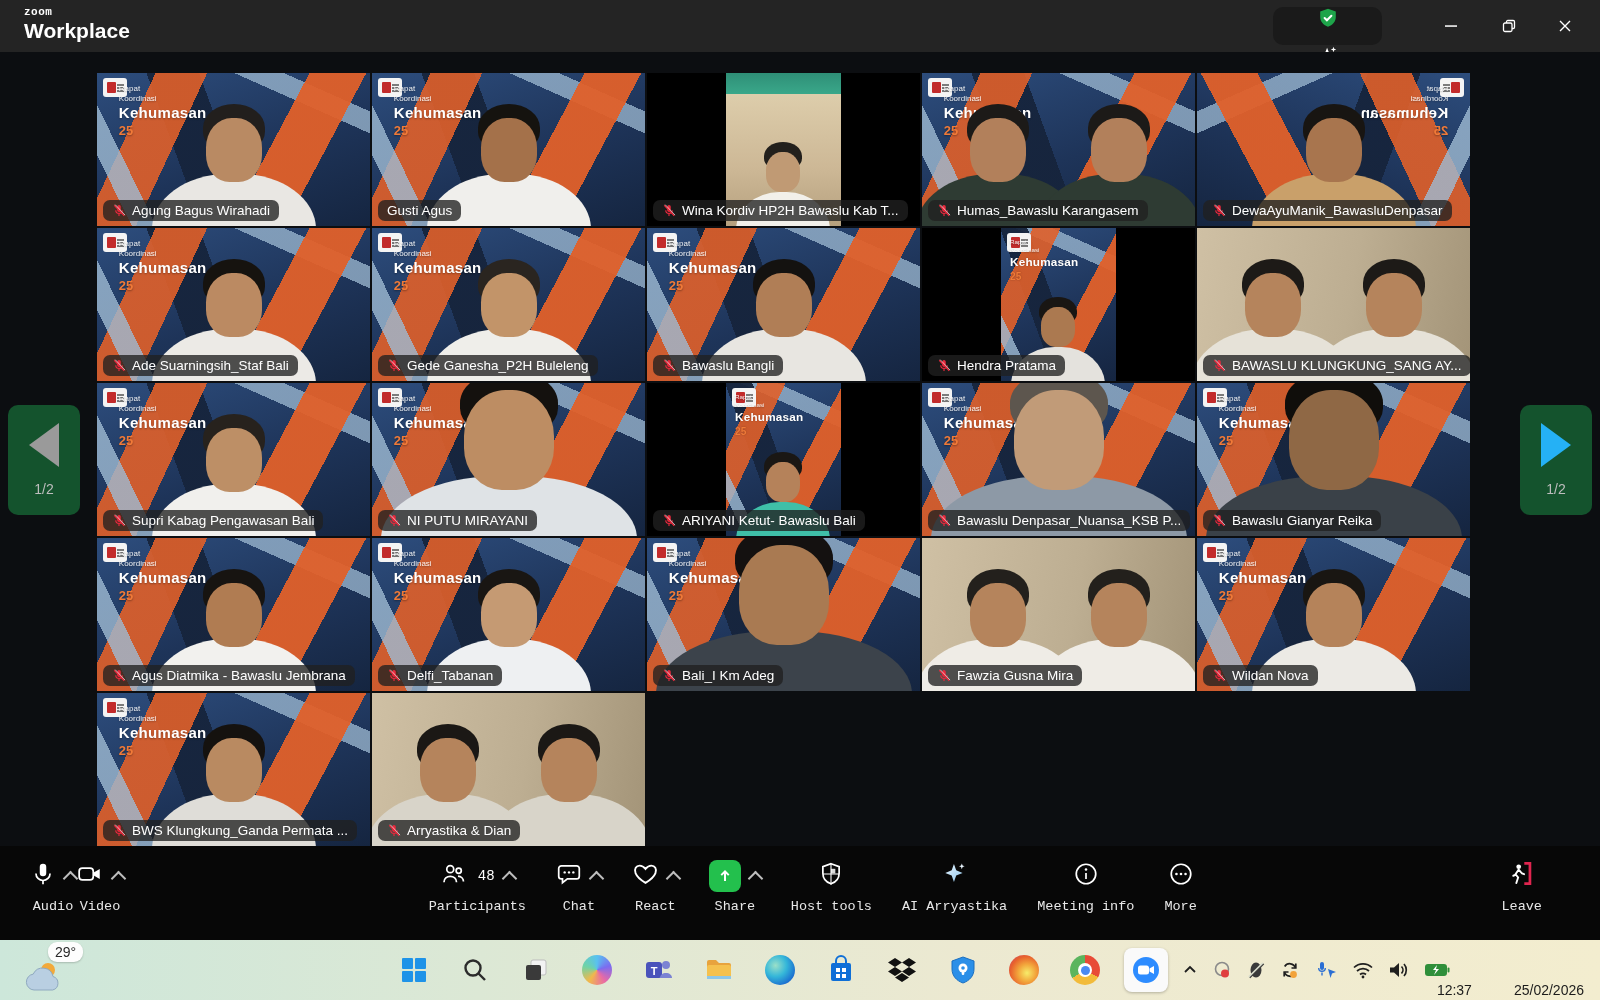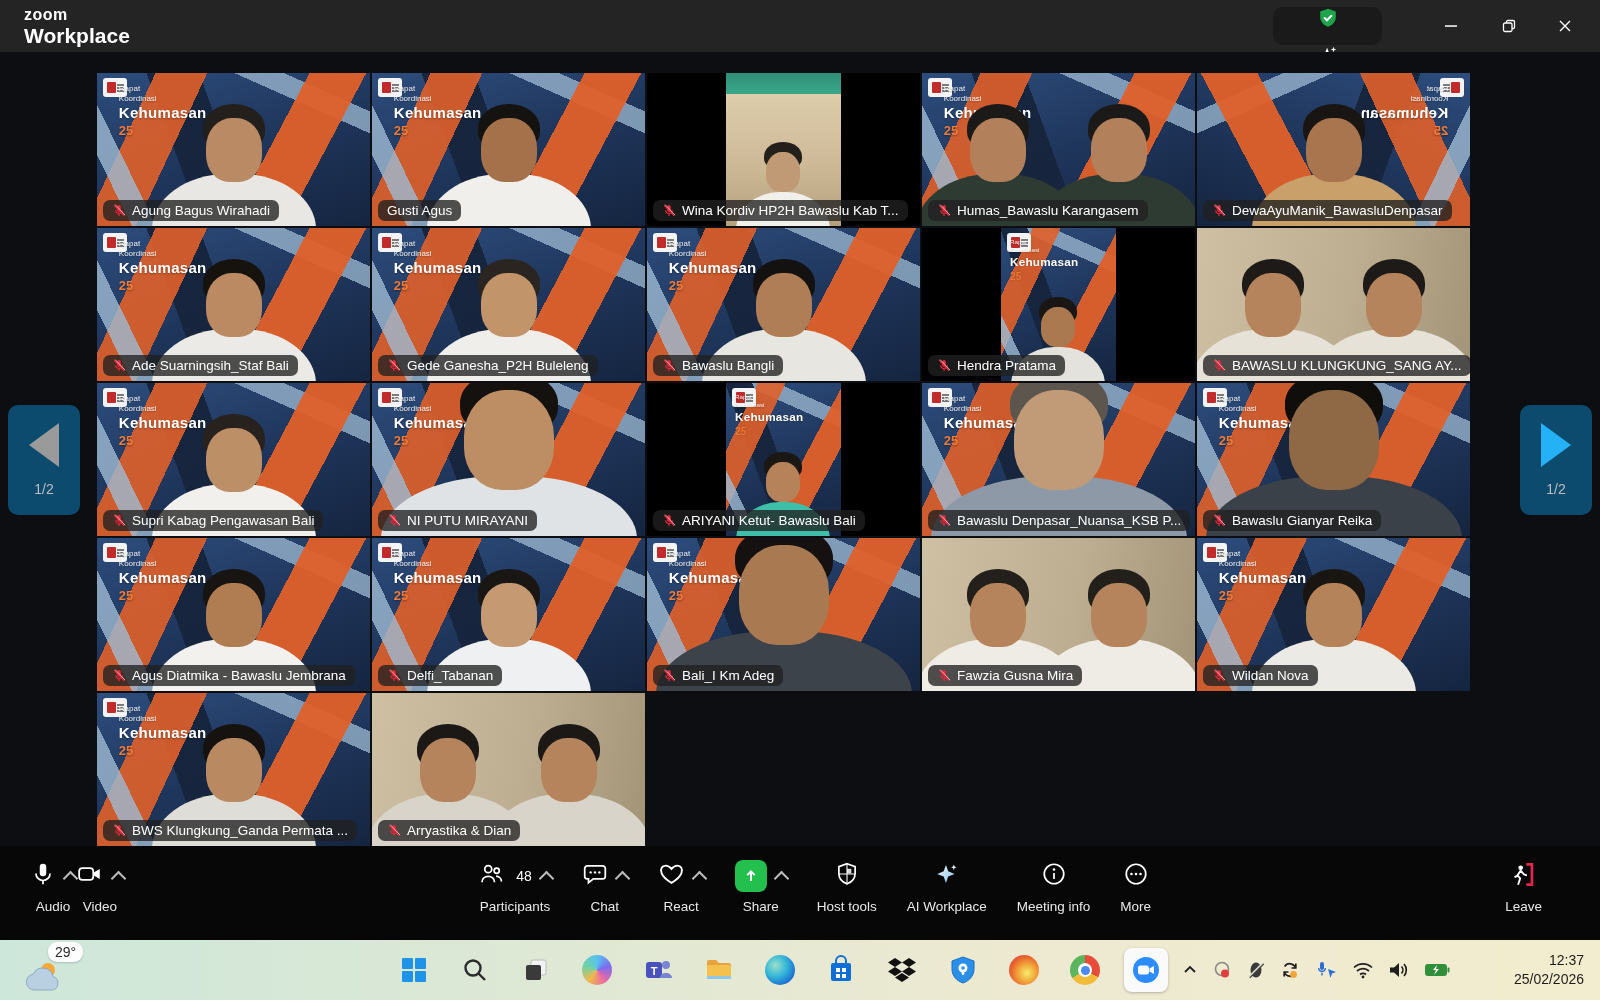--- a/index.html
+++ b/index.html
@@ -2,21 +2,21 @@
 <html><head>
 <meta charset="utf-8">
 <style>
   html,body{margin:0;padding:0;background:#000;}
   body{width:1600px;height:1000px;position:relative;overflow:hidden;
        font-family:"Liberation Sans",sans-serif;-webkit-font-smoothing:antialiased;}
 
   
   .topbar{position:absolute;left:0;top:0;width:1600px;height:52px;background:#242424;}
   .logo{position:absolute;left:24px;top:7px;color:#fff;line-height:1;}
-  .logo .l1{font-size:16px;font-weight:bold;letter-spacing:.5px;}
+  .logo .l1{font-size:11px;font-weight:bold;letter-spacing:.5px;font-family:Liberation Mono, monospace;}
   .logo .l2{font-size:21px;font-weight:bold;margin-top:2px;}
   .top-pill{position:absolute;right:218px;top:7px;height:38px;background:#1a1a1a;border-radius:10px;
             display:flex;align-items:center;gap:11px;padding:0 14px;flex-direction:column;}
   .top-pill .txt{color:#fff;font-size:15px;}
   .pillbtn{width:26px;height:26px;border-radius:6px;display:flex;align-items:center;justify-content:center;background:#2b2b2b;}
   .viewgrp{display:flex;align-items:center;gap:7px;margin-left:10px;}
   .winctl{position:absolute;top:0;height:52px;width:50px;display:flex;align-items:center;justify-content:center;}
   .winctl.min{right:124px}.winctl.max{right:66px}.winctl.cls{right:10px}
 
   
@@ -72,53 +72,53 @@
   .size-small{width:104px;height:92px;}
   .size-small .body{width:94px;height:40px;}
   .size-small .head{width:34px;height:40px;bottom:34px;}
   .size-small .hair{width:38px;height:28px;bottom:56px;}
 
   .name-tag{position:absolute;left:6px;bottom:5px;max-width:94%;display:flex;align-items:center;gap:6px;
             background:rgba(32,32,32,.78);border-radius:7px;padding:3px 9px;color:#fff;font-size:13.5px;
             white-space:nowrap;overflow:hidden;z-index:3;}
   .name-tag svg{flex:0 0 auto;}
 
-  .page-nav{position:absolute;top:353px;width:72px;height:110px;background:#0c4a6e;border-radius:10px;
+  .page-nav{position:absolute;top:353px;width:72px;height:110px;background:#14532d;border-radius:10px;
             display:flex;flex-direction:column;align-items:center;justify-content:center;gap:14px;}
   .page-nav.left{left:8px}.page-nav.right{right:8px}
   .tri-l{width:0;height:0;border-top:22px solid transparent;border-bottom:22px solid transparent;border-right:30px solid #9a9a9a;}
   .tri-r{width:0;height:0;border-top:22px solid transparent;border-bottom:22px solid transparent;border-left:30px solid #25b1f5;}
   .page-nav .pg{color:#bdbdbd;font-size:14px;}
 
   
   .toolbar{position:absolute;left:0;top:846px;width:1600px;height:94px;background:#070707;
            display:flex;align-items:flex-start;padding-top:13px;box-sizing:border-box;}
   .tb-left{display:flex;margin-left:30px;}
   .tb-center{display:flex;gap:30px;margin:0 auto;}
   .tb-right{margin-right:58px;}
-  .tb-item{display:flex;flex-direction:column;align-items:center;color:#ececec;cursor:default;}
+  .tb-item{display:flex;flex-direction:column;align-items:center;color:#ececec;cursor:default;font-family:Liberation Mono, monospace;}
   .tb-ico{height:34px;display:flex;align-items:center;gap:9px;}
   .tb-item .lbl{font-size:13.5px;margin-top:6px;color:#e8e8e8;}
   .chev{width:9px;height:9px;border-left:2px solid #bdbdbd;border-top:2px solid #bdbdbd;transform:rotate(45deg);margin-top:4px;}
   .badge{font-size:14px;color:#fff;margin-left:2px;}
   .share-box{width:32px;height:32px;border-radius:8px;background:#23c04d;display:flex;align-items:center;justify-content:center;}
 
   
   .taskbar{position:absolute;left:0;top:940px;width:1600px;height:60px;
            background:linear-gradient(90deg,#cde7da 0%,#dcE8d5 30%,#ece9d1 60%,#f3edcf 100%);
            background:linear-gradient(90deg,#cde7da 0%,#dce8d5 30%,#ece9d1 60%,#f3edcf 100%);}
   .weather{position:absolute;left:22px;top:4px;width:70px;height:52px;}
   .wx-bubble{position:absolute;left:26px;top:-2px;background:#fdfdfd;border-radius:9px;padding:2px 7px;
              font-size:14px;color:#2a2a2a;box-shadow:0 1px 2px rgba(0,0,0,.2);}
   .apps{position:absolute;left:392px;top:0;height:60px;display:flex;align-items:center;gap:17px;}
   .app{width:44px;height:44px;display:flex;align-items:center;justify-content:center;border-radius:8px;}
   .app-active{background:#fafafa;box-shadow:0 1px 3px rgba(0,0,0,.25);}
   .tray{position:absolute;right:150px;top:0;height:60px;display:flex;align-items:center;gap:14px;}
-  .clock{position:absolute;right:16px;top:0;height:60px;display:flex;flex-direction:column;justify-content:center;
-         align-items:flex-end;font-size:14px;color:#1c1c1c;line-height:1.35;}
+  .clock{position:absolute;right:16px;top:0;height:60px;display:flex;flex-direction:row;justify-content:center;
+         align-items:flex-end;font-size:14px;color:#1c1c1c;line-height:1.35;gap:42px;}
 </style>
 </head>
 <body>
 
 <div class="topbar">
   <div class="logo">
     <div class="l1">zoom</div>
     <div class="l2">Workplace</div>
   </div>
   <div class="top-pill">
@@ -930,21 +930,21 @@
               <defs>
                 <linearGradient id="aig" x1="0" y1="0" x2="1" y2="1">
                   <stop offset="0" stop-color="#eaf6ff"></stop>
                   <stop offset="1" stop-color="#8ec6ee"></stop>
                 </linearGradient>
               </defs>
               <path d="M11.5 3.5l2 5.7 5.7 2.3-5.7 2.3-2 5.7-2-5.7-5.7-2.3 5.7-2.3z" fill="url(#aig)"></path>
               <path d="M18.5 3l.7 1.9L21 5.6l-1.8.7-.7 1.9-.7-1.9-1.8-.7 1.8-.7z" fill="#eaf6ff"></path>
             </svg></span>
         </div>
-        <span class="lbl">AI Workplace</span>
+        <span class="lbl">AI Arryastika</span>
       </div>
       <div class="tb-item">
         <div class="tb-ico">
           <span><svg width="26" height="26" viewBox="0 0 24 24" fill="none" stroke="#fff" stroke-width="1.6">
               <circle cx="12" cy="12" r="9"></circle>
               <path d="M12 11v5.5"></path>
               <circle cx="12" cy="7.8" r="1.2" fill="#fff" stroke="none"></circle>
             </svg></span>
         </div>
         <span class="lbl">Meeting info</span>

